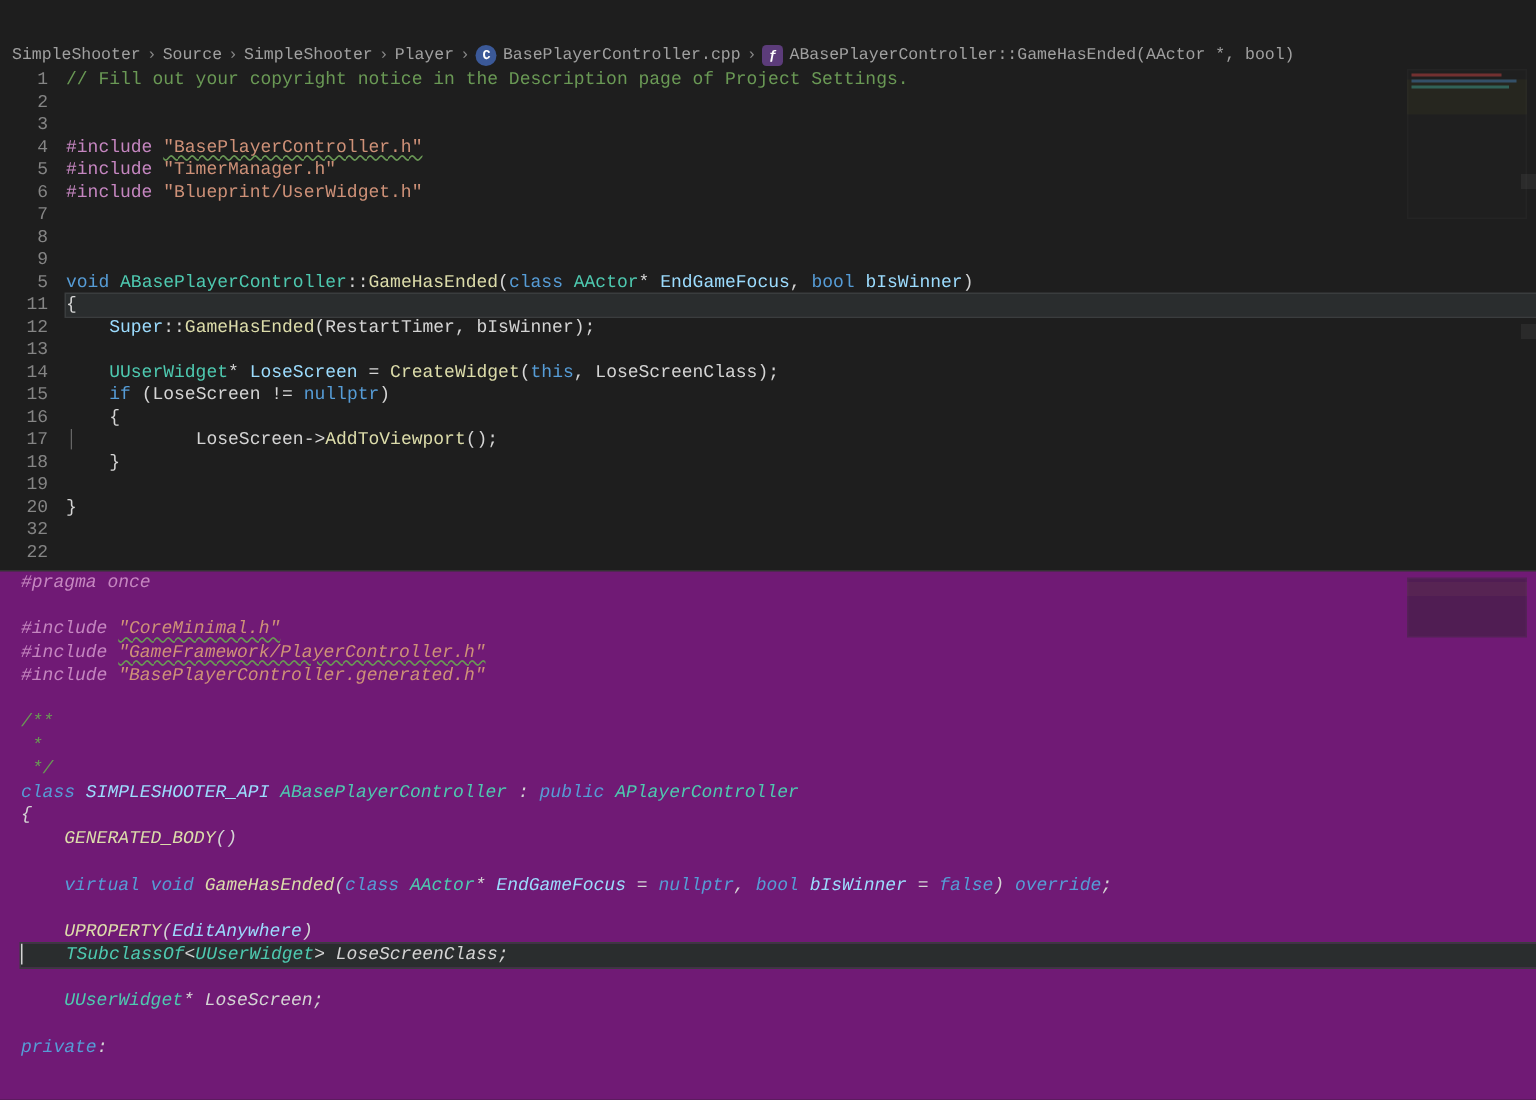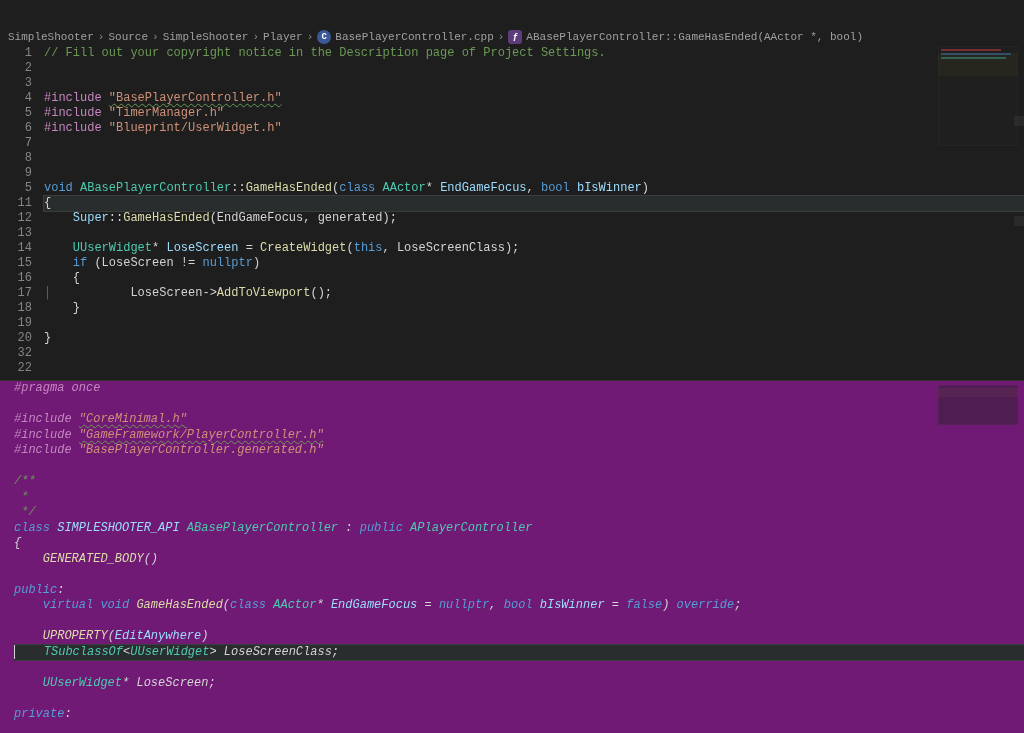--- a/index.html
+++ b/index.html
@@ -138,21 +138,21 @@
       <div class="line"></div>
       <div class="line"></div>
       <div class="line"><span class="c-pre">#include </span><span class="c-string under">"BasePlayerController.h"</span></div>
       <div class="line"><span class="c-pre">#include </span><span class="c-string">"TimerManager.h"</span></div>
       <div class="line"><span class="c-pre">#include </span><span class="c-string">"Blueprint/UserWidget.h"</span></div>
       <div class="line"></div>
       <div class="line"></div>
       <div class="line"></div>
       <div class="line"><span class="c-kw">void </span><span class="c-type">ABasePlayerController</span><span>::</span><span class="c-fn">GameHasEnded</span><span>(</span><span class="c-kw">class </span><span class="c-type">AActor</span><span>* </span><span class="c-var">EndGameFocus</span><span>, </span><span class="c-kw">bool </span><span class="c-var">bIsWinner</span><span>)</span></div>
       <div class="line current"><span>{</span></div>
-      <div class="line"><span class="c-var">    Super</span><span>::</span><span class="c-fn">GameHasEnded</span><span>(EndGameFocus, generated);</span></div>
+      <div class="line"><span class="c-var">    Super</span><span>::</span><span class="c-fn">GameHasEnded</span><span>(RestartTimer, bIsWinner);</span></div>
       <div class="line"></div>
       <div class="line"><span class="c-type">    UUserWidget</span><span>* </span><span class="c-var">LoseScreen</span><span> = </span><span class="c-fn">CreateWidget</span><span>(</span><span class="c-kw">this</span><span>, LoseScreenClass);</span></div>
       <div class="line"><span class="c-kw">    if </span><span>(LoseScreen != </span><span class="c-kw">nullptr</span><span>)</span></div>
       <div class="line"><span>    {</span></div>
       <div class="line"><span style="color:#666">│   </span><span>        LoseScreen-&gt;</span><span class="c-fn">AddToViewport</span><span>();</span></div>
       <div class="line"><span>    }</span></div>
       <div class="line"></div>
       <div class="line"><span>}</span></div>
       <div class="line"></div>
     </div>
@@ -168,21 +168,20 @@
     <div class="line"><span class="c-pre">#include </span><span class="c-string under">"GameFramework/PlayerController.h"</span></div>
     <div class="line"><span class="c-pre">#include </span><span class="c-string">"BasePlayerController.generated.h"</span></div>
     <div class="line"></div>
     <div class="line"><span class="c-comment">/**</span></div>
     <div class="line"><span class="c-comment"> * </span></div>
     <div class="line"><span class="c-comment"> */</span></div>
     <div class="line"><span class="c-kw">class </span><span class="c-var">SIMPLESHOOTER_API </span><span class="c-type">ABasePlayerController</span><span> : </span><span class="c-kw">public </span><span class="c-type">APlayerController</span></div>
     <div class="line"><span>{</span></div>
     <div class="line"><span class="c-fn">    GENERATED_BODY</span><span>()</span></div>
     <div class="line"></div>
-    <div class="line"><span class="c-access">public</span><span>:</span></div>
     <div class="line"><span class="c-kw">    virtual void </span><span class="c-fn">GameHasEnded</span><span>(</span><span class="c-kw">class </span><span class="c-type">AActor</span><span>* </span><span class="c-var">EndGameFocus</span><span> = </span><span class="c-kw">nullptr</span><span>, </span><span class="c-kw">bool </span><span class="c-var">bIsWinner</span><span> = </span><span class="c-kw">false</span><span>) </span><span class="c-kw">override</span><span>;</span></div>
     <div class="line"></div>
     <div class="line"><span class="c-fn">    UPROPERTY</span><span>(</span><span class="c-var">EditAnywhere</span><span>)</span></div>
     <div class="line current"><span class="cursor-caret"></span><span class="c-type">    TSubclassOf</span><span>&lt;</span><span class="c-type">UUserWidget</span><span>&gt; LoseScreenClass;</span></div>
     <div class="line"></div>
     <div class="line"><span class="c-type">    UUserWidget</span><span>* LoseScreen;</span></div>
     <div class="line"></div>
     <div class="line"><span class="c-access">private</span><span>:</span></div>
   </div>
 </div>

